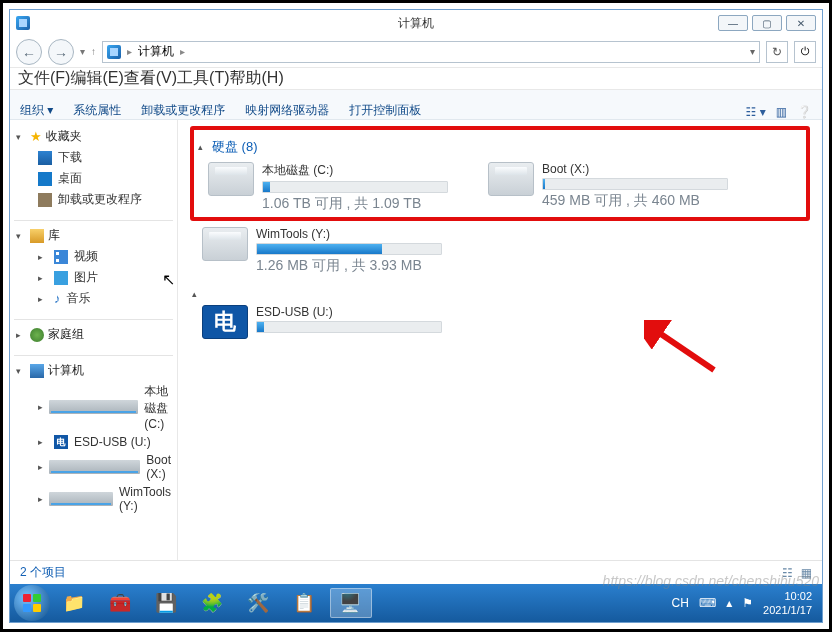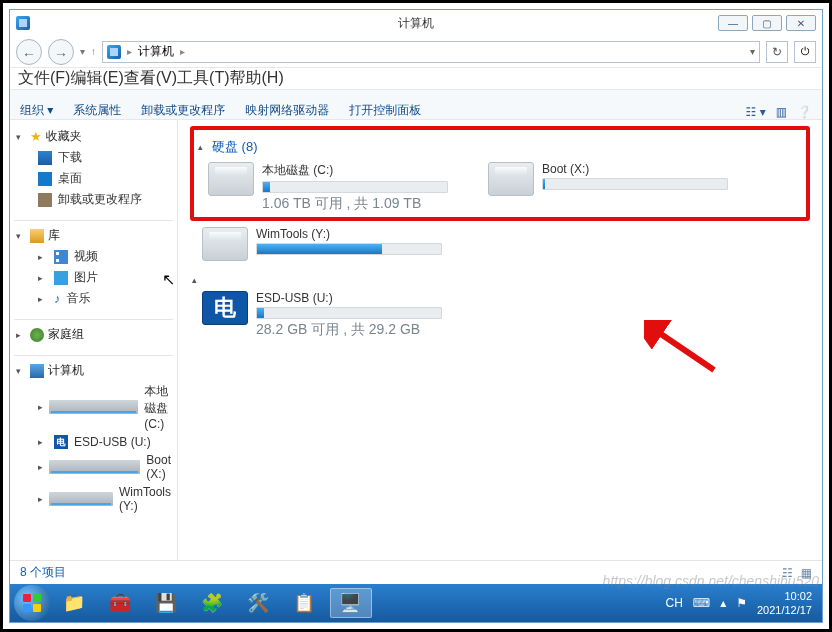--- a/index.html
+++ b/index.html
@@ -245,20 +245,21 @@
               <div class="dstat">1.06 TB 可用 , 共 1.09 TB</div>
             </div>
           </div>
           <div class="drive">
             <div class="dicon"></div>
             <div class="info">
               <div class="dname">Boot (X:)</div>
               <div class="pbar">
                     <div class="fill" style="width:1%"></div>
                   </div>
+              <div class="dstat">459 MB 可用 , 共 460 MB</div>
             </div>
           </div>
         </div>
       </div>
 
       <svg class="arrow" width="80" height="60">
         <defs>
               <marker id="ah" markerWidth="10" markerHeight="10" refX="2" refY="3" orient="auto">
                 <path d="M0,0 L0,6 L8,3 z" fill="#e20d0d"></path>
               </marker>
@@ -267,44 +268,44 @@
       </svg>
 
       <div class="drive-grid" style="margin-top:8px;">
         <div class="drive">
           <div class="dicon"></div>
           <div class="info">
             <div class="dname">WimTools (Y:)</div>
             <div class="pbar">
                   <div class="fill" style="width:68%"></div>
                 </div>
+            <div class="dstat">1.26 MB 可用 , 共 3.93 MB</div>
           </div>
         </div>
       </div>
 
       <div class="section-title" style="margin-top:14px;">
             <span class="tri">▴</span>
           </div>
       <div class="drive-grid">
         <div class="drive">
           <div class="dicon usb"></div>
           <div class="info">
             <div class="dname">ESD-USB (U:)</div>
             <div class="pbar">
                   <div class="fill" style="width:4%"></div>
                 </div>
-            <div class="dstat">28.2 GB 可用 , 共 29.2 GB</div>
           </div>
         </div>
       </div>
     </div>
   </div>
 
   <div class="statusbar">
-    <span>8 个项目</span>
+    <span>2 个项目</span>
     <span class="icons">
       <span>☷</span>
       <span>▦</span>
     </span>
   </div>
 
   <div class="taskbar">
     <div class="start">
           <div class="flag">
             <span></span>
@@ -320,20 +321,20 @@
     <div class="task">🛠️</div>
     <div class="task">📋</div>
     <div class="task active">🖥️</div>
     <div class="tray">
       <span>CH</span>
       <span>⌨</span>
       <span>▴</span>
       <span>⚑</span>
       <div class="clock">
         <div>10:02</div>
-        <div>2021/12/17</div>
+        <div>2021/1/17</div>
       </div>
     </div>
   </div>
 
  </div>
  <div class="watermark">https://blog.csdn.net/chenshihu520</div>
 </div>
 
 </body></html>

